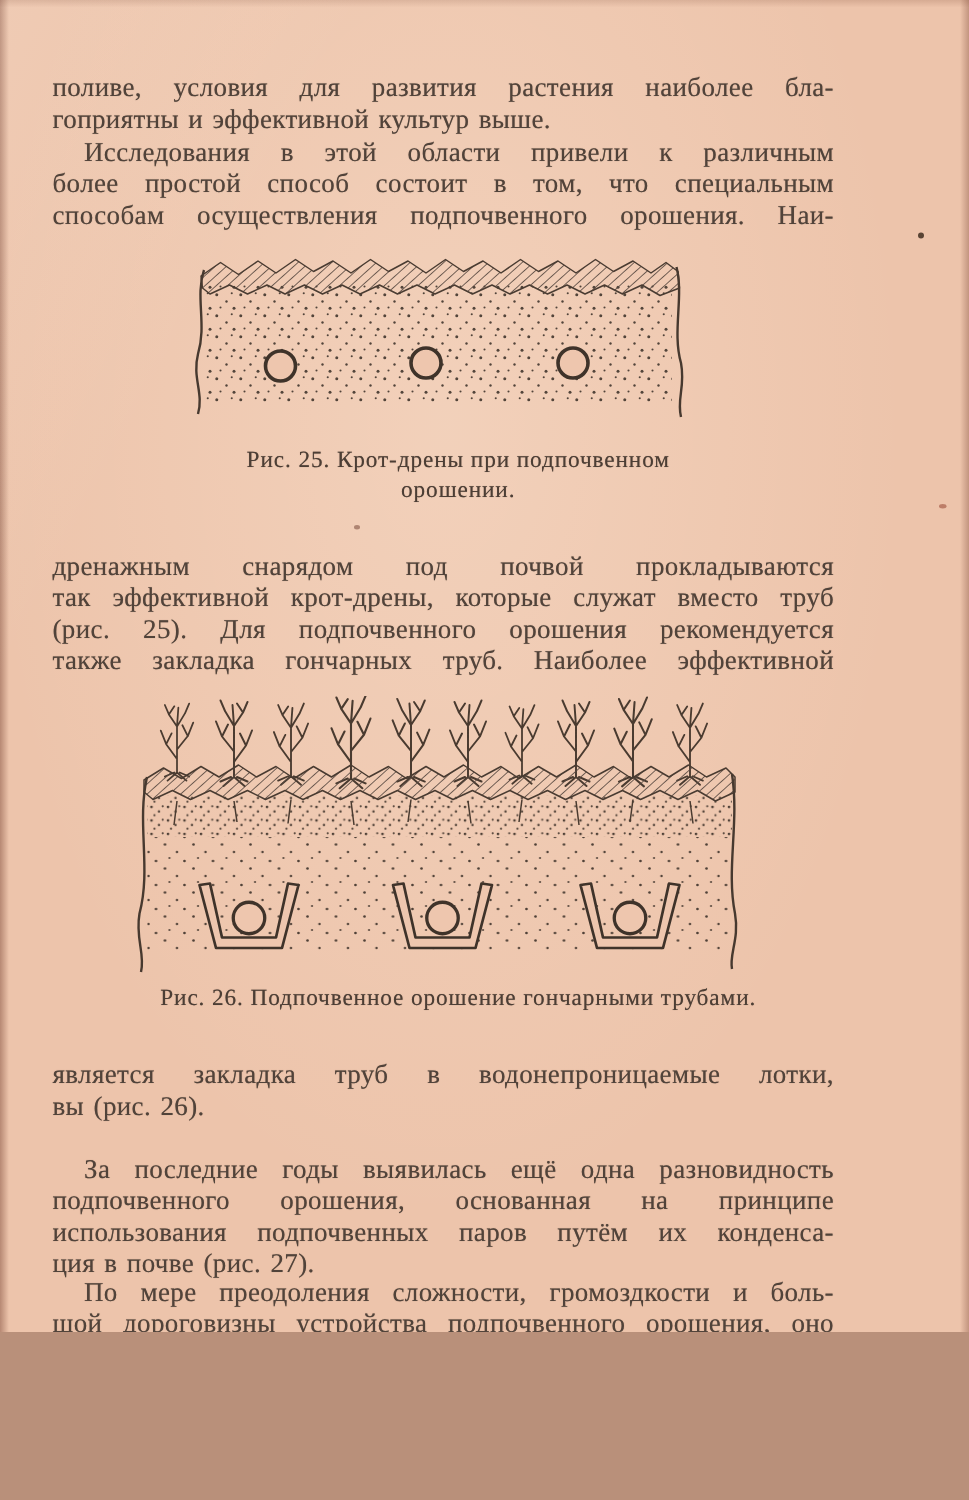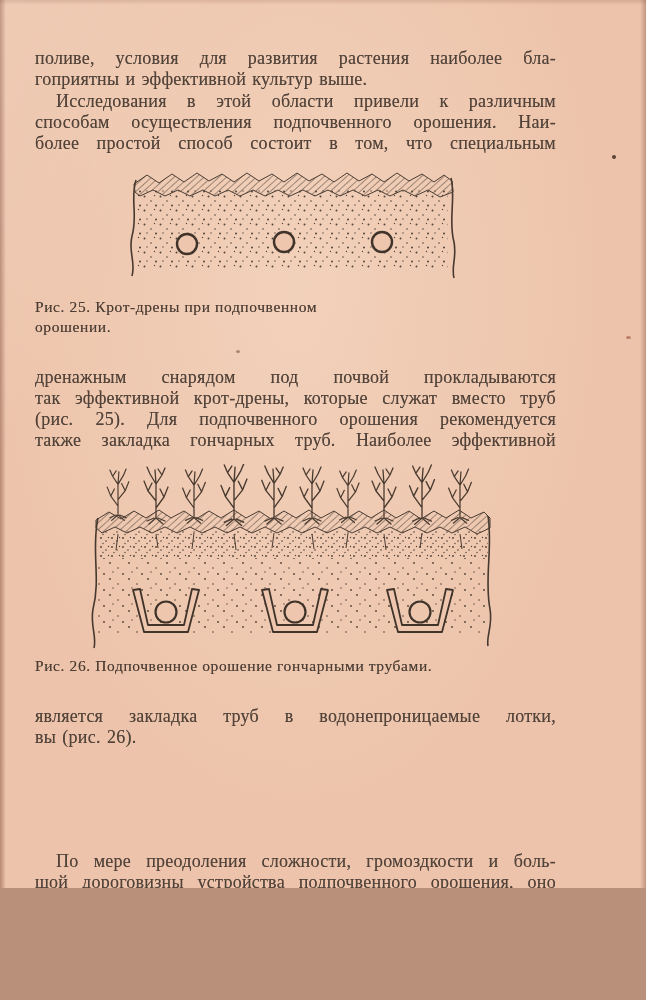--- a/index.html
+++ b/index.html
@@ -21,22 +21,22 @@
     font-size:18px;line-height:21px;
     letter-spacing:0.25px;
     word-spacing:1.5px;
     color:#51433a;
     text-shadow:0 0 0.5px rgba(72,56,45,0.55);
   }
   .tline{white-space:nowrap;}
   .tline.just{white-space:normal;text-align:justify;text-align-last:justify;}
   .tline.ind{text-indent:21px;}
   .caption{
-    position:absolute;left:35px;width:521px;
-    text-align:left;
+    position:absolute;left:45px;width:521px;
+    text-align:center;
     font-size:15.5px;line-height:20px;
     letter-spacing:0.6px;
     color:#4c3e35;
     text-shadow:0 0 0.5px rgba(66,50,40,0.6);
   }
   .figwrap{position:absolute;}
   .pagenum{
     position:absolute;left:35px;width:521px;top:889px;
     text-align:left;font-style:italic;font-size:16.5px;color:#4c3e35;
     text-shadow:0 0 0.5px rgba(66,50,40,0.5);
@@ -52,22 +52,22 @@
 
 <div class="page">
 
   <div class="tblock" style="top:48px">
     <div class="tline just">поливе, условия для развития растения наиболее бла-</div>
     <div class="tline">гоприятны и эффективной культур выше.</div>
   </div>
 
   <div class="tblock" style="top:91px">
     <div class="tline just ind">Исследования в этой области привели к различным</div>
+    <div class="tline just">более простой способ состоит в том, что специальным</div>
     <div class="tline just">способам осуществления подпочвенного орошения. Наи-</div>
-    <div class="tline just">более простой способ состоит в том, что специальным</div>
   </div>
 
   <div class="figwrap" style="left:126px;top:166px">
     <svg width="334" height="114" viewBox="0 0 334 114">
       <defs>
         <pattern id="d25" width="16" height="14" patternUnits="userSpaceOnUse">
           <circle cx="2.5" cy="2.5" r="1" fill="#52443a"></circle>
           <circle cx="9" cy="7" r="0.8" fill="#52443a"></circle>
           <circle cx="14" cy="11.5" r="1" fill="#52443a"></circle>
           <circle cx="5" cy="11" r="0.7" fill="#52443a"></circle>
@@ -160,20 +160,26 @@
 
   <div class="caption" style="top:656px">
     <div>Рис. 26. Подпочвенное орошение гончарными трубами.</div>
   </div>
 
   <div class="tblock" style="top:706px">
     <div class="tline just">является закладка труб в водонепроницаемые лотки,</div>
     <div class="tline">вы (рис. 26).</div>
   </div>
 
+  <div class="tblock" style="top:769px">
+    <div class="tline just ind">За последние годы выявилась ещё одна разновидность</div>
+    <div class="tline just">подпочвенного орошения, основанная на принципе</div>
+    <div class="tline just">использования подпочвенных паров путём их конденса-</div>
+    <div class="tline">ция в почве (рис. 27).</div>
+  </div>
 
   <div class="tblock" style="top:851px">
     <div class="tline just ind">По мере преодоления сложности, громоздкости и боль-</div>
     <div class="tline just">шой дороговизны устройства подпочвенного орошения, оно</div>
   </div>
 
   <div class="pagenum">43</div>
 
   <div class="speck s1"></div>
   <div class="speck s2"></div>

